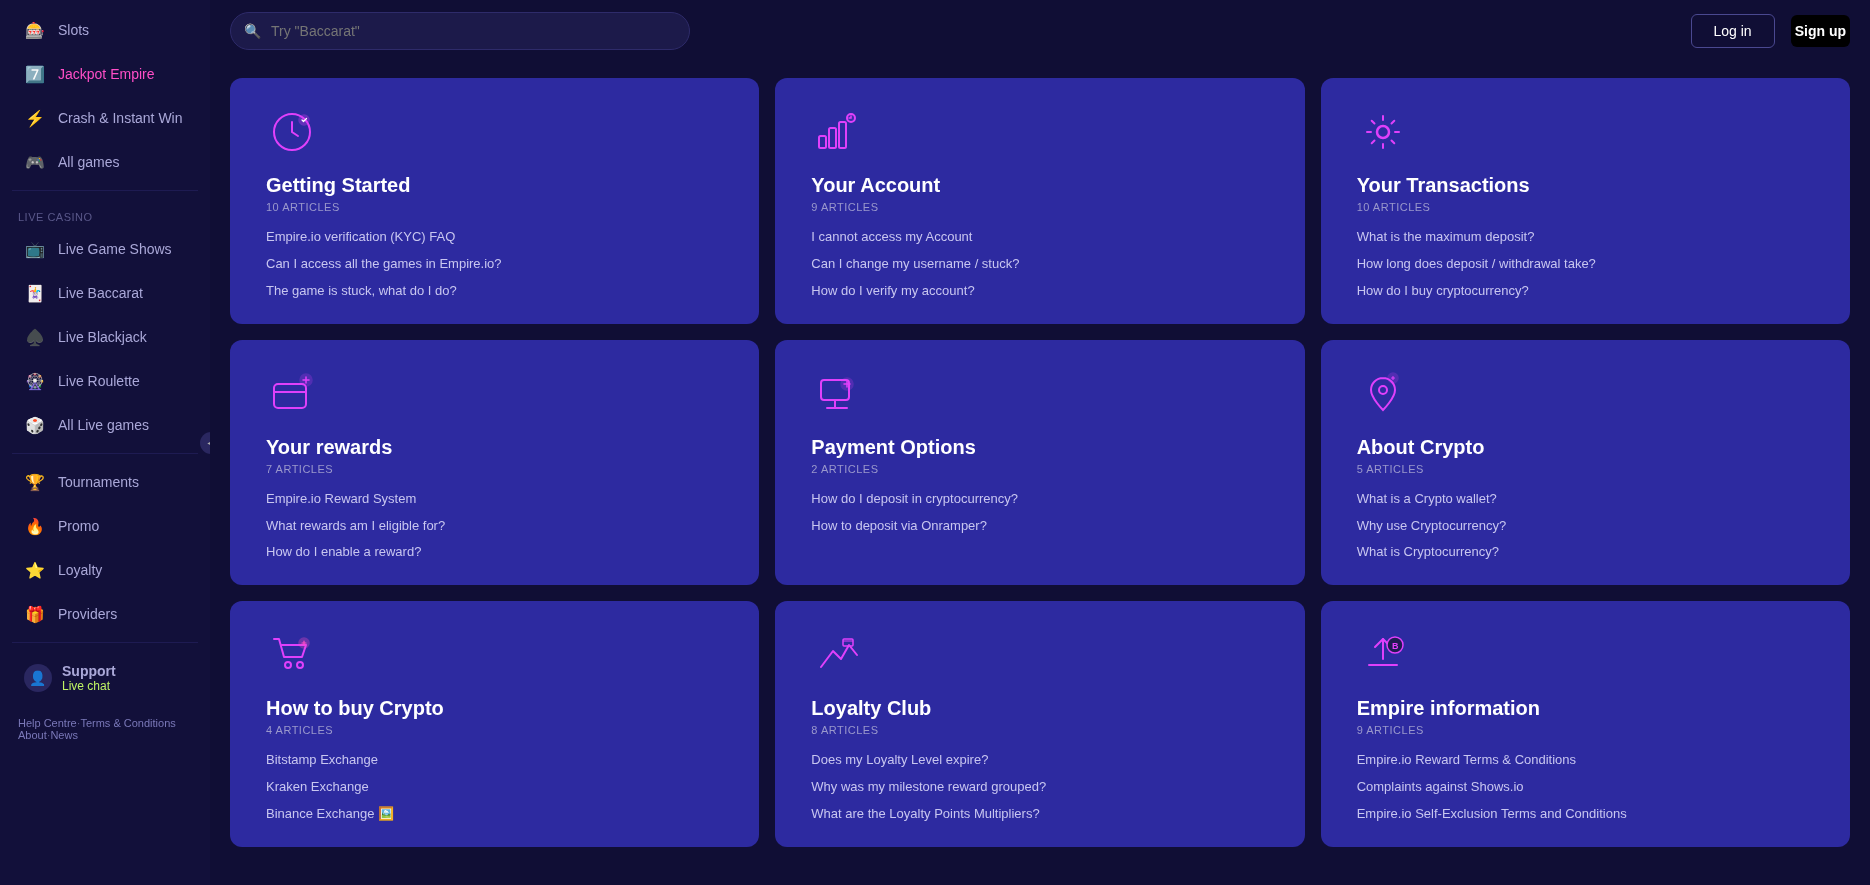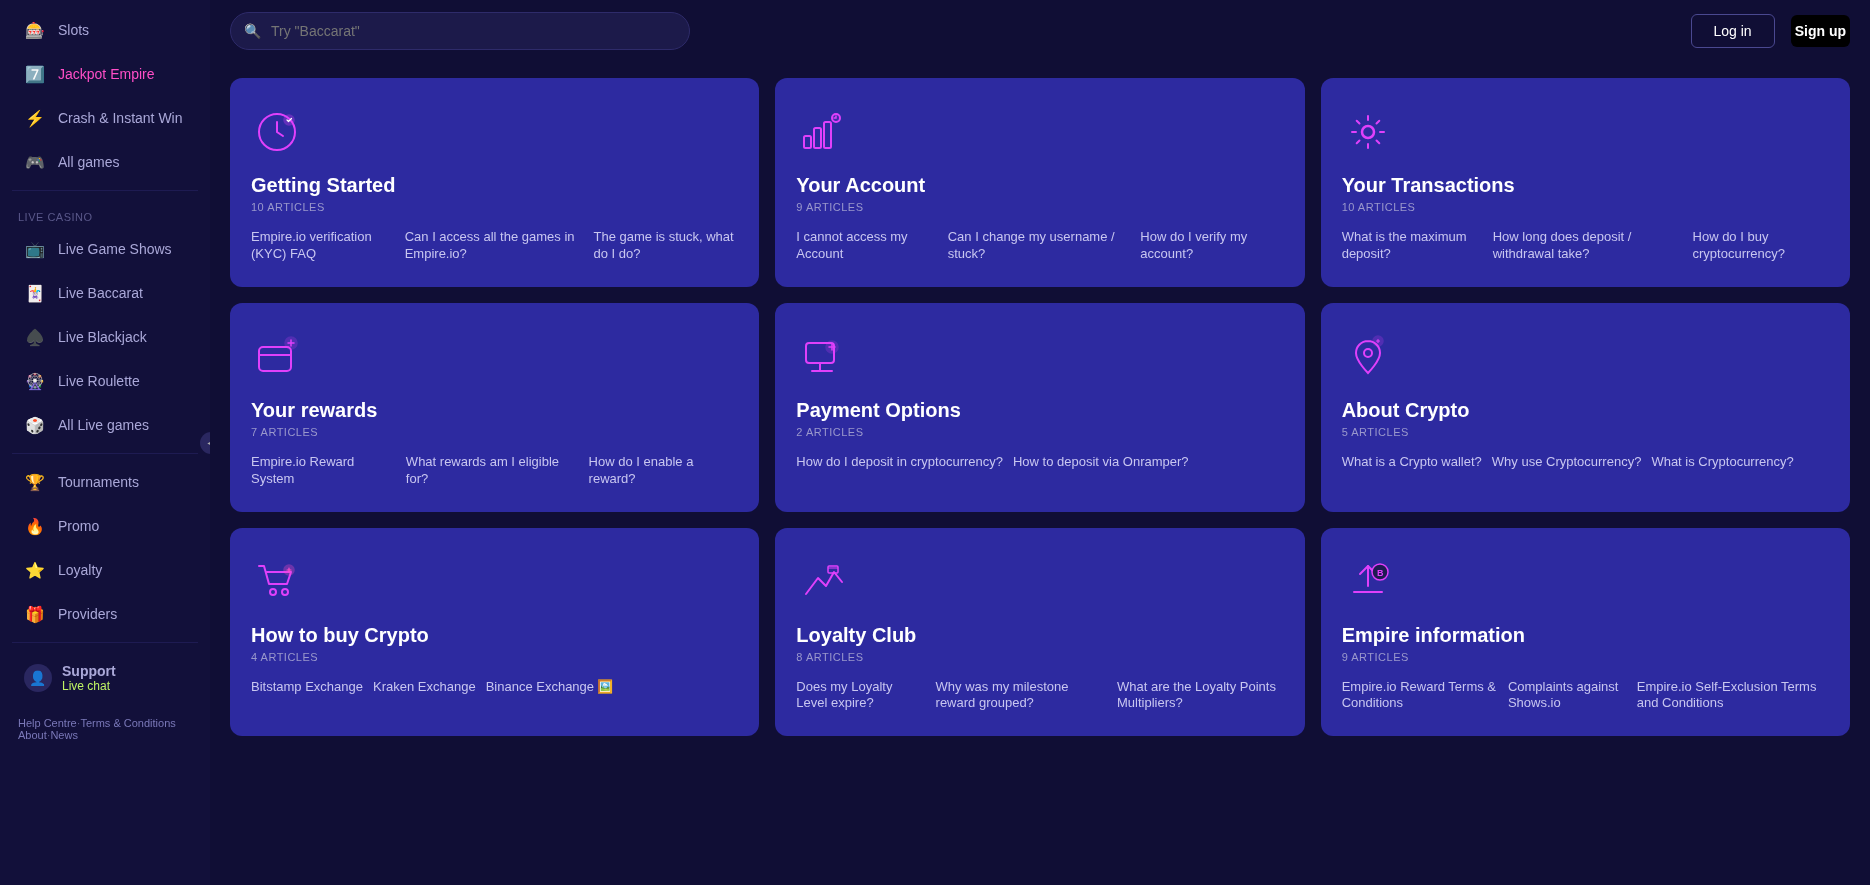--- a/index.html
+++ b/index.html
@@ -143,21 +143,21 @@
     
     .content-area {
       padding: 16px 20px;
       display: grid;
       grid-template-columns: repeat(3, 1fr);
       gap: 16px;
     }
     .card {
       background: #2d2aa0;
       border-radius: 12px;
-      padding: 28px 21px 24px;
+      padding: 28px 36px 24px;
       cursor: pointer;
       transition: background 0.15s;
     }
     .card-icon {
       width: 52px;
       height: 52px;
       margin-bottom: 16px;
       display: flex;
       align-items: center;
       justify-content: center;
@@ -174,21 +174,21 @@
     }
     .card-articles {
       font-size: 11px;
       color: #9a98cc;
       text-transform: uppercase;
       letter-spacing: 0.5px;
       margin-bottom: 16px;
     }
     .card-links {
       display: flex;
-      flex-direction: row;
+      flex-direction: column;
       gap: 10px;
     }
     .card-link {
       font-size: 13px;
       color: #c8c6f0;
       cursor: pointer;
       line-height: 1.3;
     }
 
     

